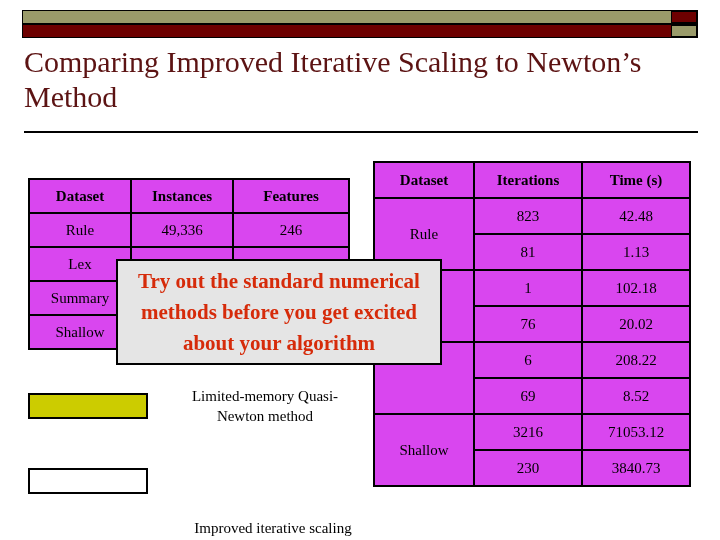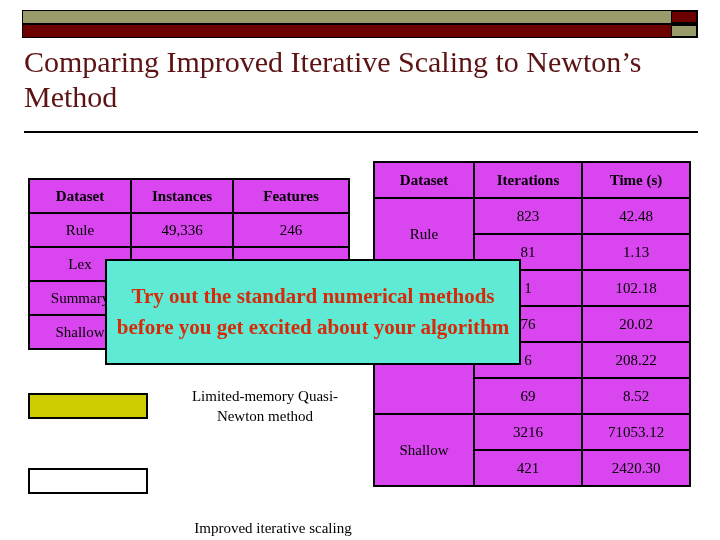--- a/index.html
+++ b/index.html
@@ -103,25 +103,25 @@
   }
   #right-table th { height: 34px; }
   #right-table td { height: 34px; margin-left: 36px; }
   #right-table .col-dataset    { width: 90px; }
   #right-table .col-iterations { width: 98px; }
   #right-table .col-time       { width: 98px; }
 
   
   #callout {
     position: absolute;
-    left: 105px;
+    left: 116px;
     top: 259px;
-    width: 416px;
+    width: 326px;
     height: 106px;
-    background: #5eead4;
+    background: #e5e5e5;
     border: 2px solid #000;
     box-sizing: border-box;
     color: #d62b0a;
     font-weight: bold;
     font-size: 21px;
     line-height: 31px;
     text-align: center;
     display: flex;
     align-items: center;
     justify-content: center;
@@ -238,22 +238,22 @@
         <td class="hl">69</td>
         <td class="hl">8.52</td>
       </tr>
 
       <tr>
         <td rowspan="2">Shallow</td>
         <td>3216</td>
         <td>71053.12</td>
       </tr>
       <tr>
-        <td class="hl">421</td>
-        <td class="hl">2420.30</td>
+        <td class="hl">230</td>
+        <td class="hl">3840.73</td>
       </tr>
     </tbody>
   </table>
 </div>
 
 <div id="callout">
   <span>Try out the standard numerical methods before you get excited about your algorithm</span>
 </div>
 
 <div class="legend-swatch" id="legend-swatch-0"></div>

